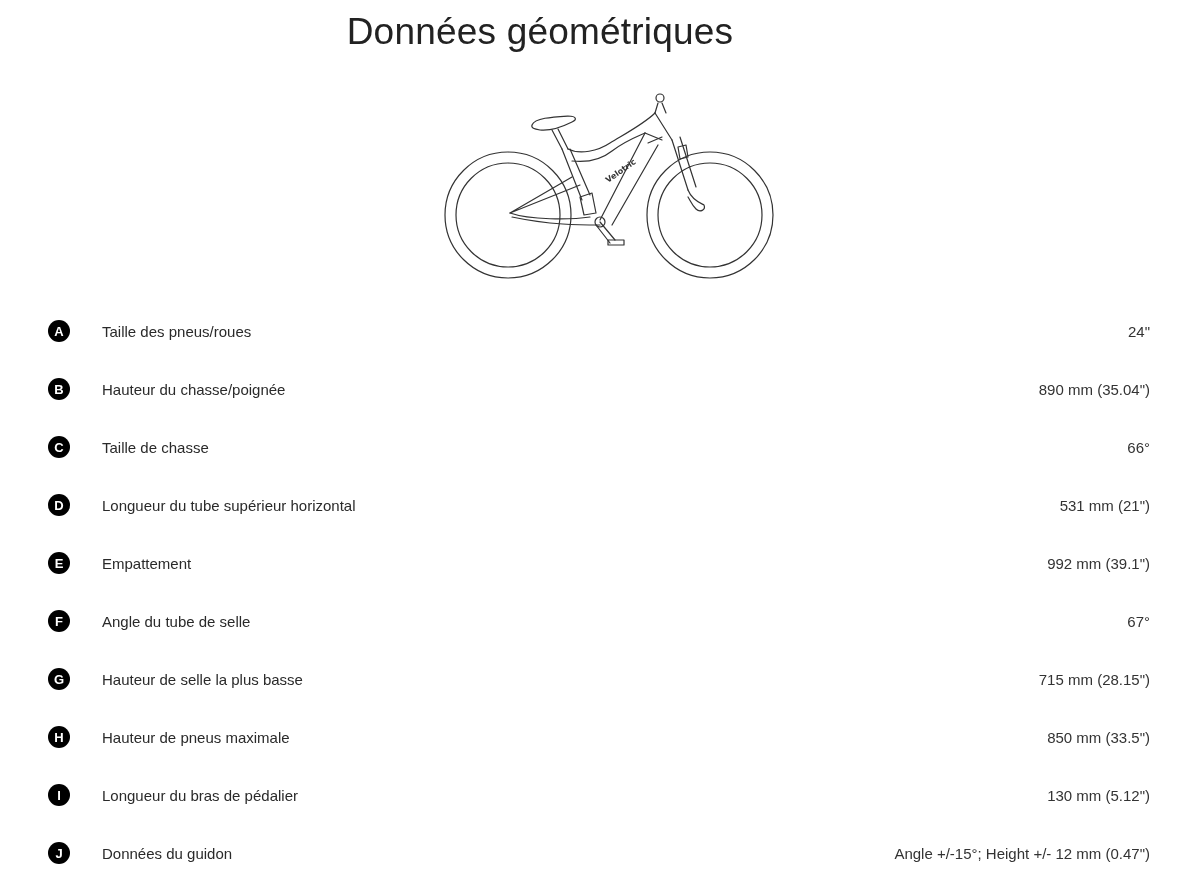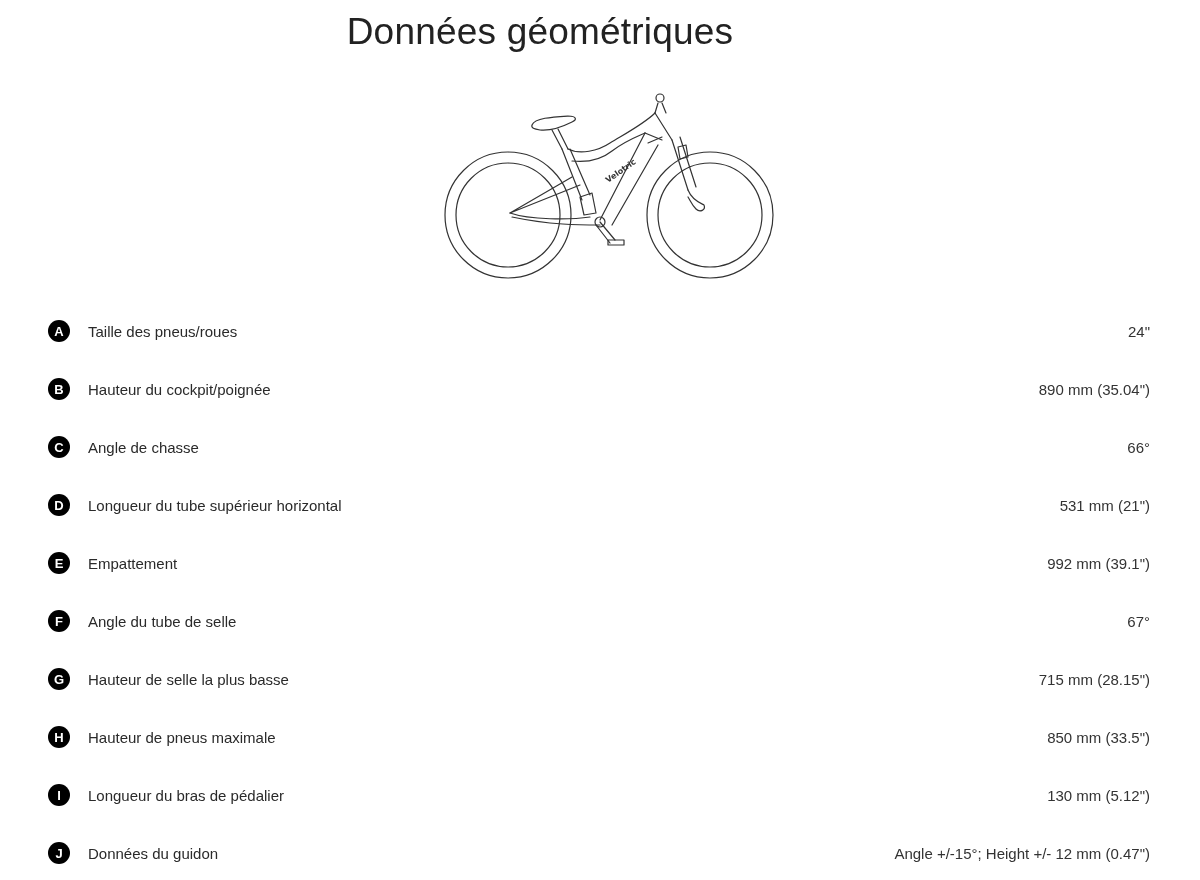--- a/index.html
+++ b/index.html
@@ -55,21 +55,21 @@
       color: #ffffff;
       font-size: 13px;
       font-weight: 700;
       display: flex;
       align-items: center;
       justify-content: center;
       flex: 0 0 22px;
       line-height: 1;
     }
     .label {
-      margin-left: 18px;
+      margin-left: 32px;
       font-size: 15px;
       font-weight: 500;
       color: #2a2a2a;
       flex: 1 1 auto;
     }
     .value {
       font-size: 15px;
       color: #333333;
       text-align: right;
       white-space: nowrap;
@@ -124,26 +124,26 @@
 </div>
 
 <div class="specs">
   <div class="row">
     <span class="badge">A</span>
     <span class="label">Taille des pneus/roues</span>
     <span class="value">24"</span>
   </div>
   <div class="row">
     <span class="badge">B</span>
-    <span class="label">Hauteur du cockpit/poignée</span>
+    <span class="label">Hauteur du chasse/poignée</span>
     <span class="value">890 mm (35.04")</span>
   </div>
   <div class="row">
     <span class="badge">C</span>
-    <span class="label">Angle de chasse</span>
+    <span class="label">Taille de chasse</span>
     <span class="value">66°</span>
   </div>
   <div class="row">
     <span class="badge">D</span>
     <span class="label">Longueur du tube supérieur horizontal</span>
     <span class="value">531 mm (21")</span>
   </div>
   <div class="row">
     <span class="badge">E</span>
     <span class="label">Empattement</span>

